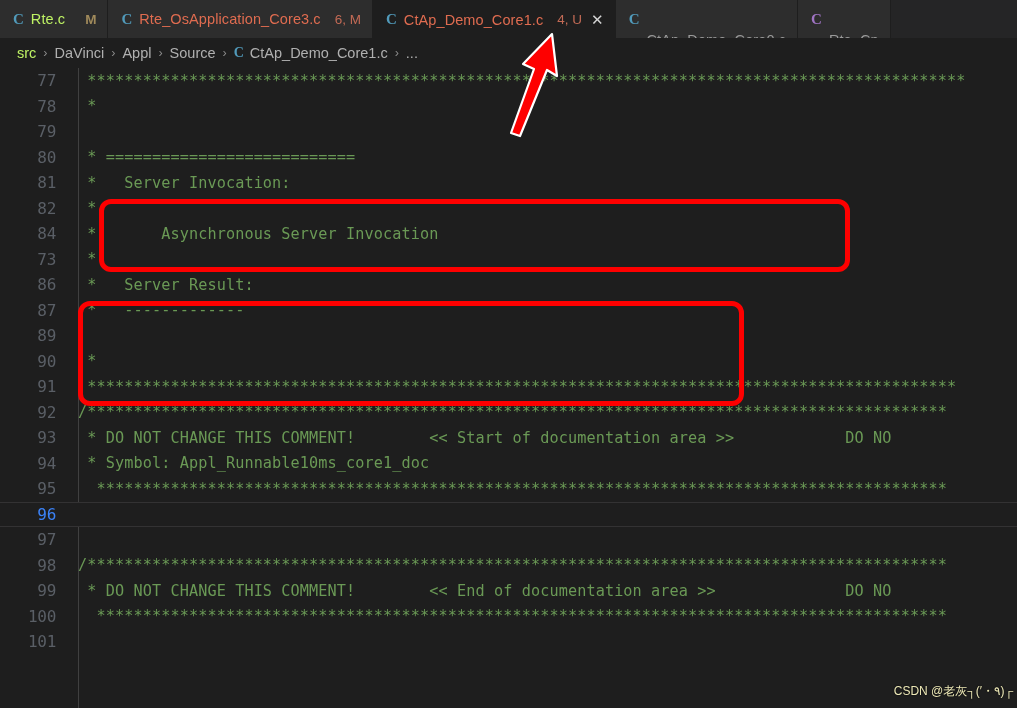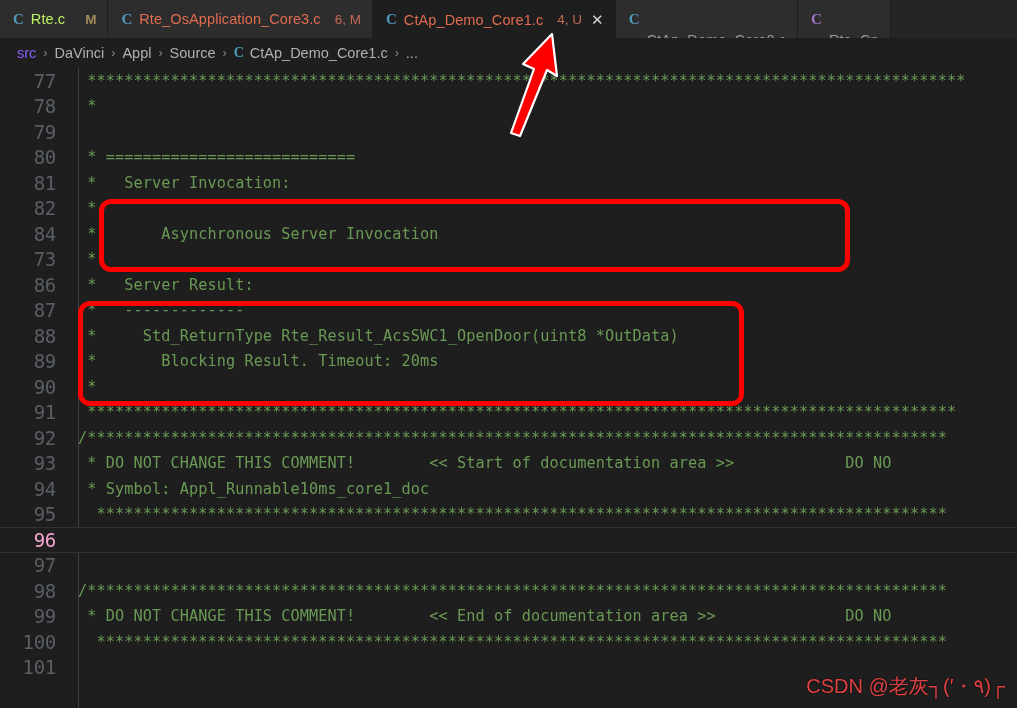--- a/index.html
+++ b/index.html
@@ -73,21 +73,21 @@
     width: 1017px; height: 30px;
     background: #1e1e1e;
     display: flex; align-items: center;
     padding-left: 17px;
     font-family: "Liberation Sans", sans-serif;
     font-size: 14.5px;
     color: #a9a9a9;
     white-space: nowrap;
   }
   .crumb { color: #b0b0b0; }
-  .crumb.first { color: #8b5cf6; }
+  .crumb.first { color: #bef264; }
   .crumb-sep { color: #8c8c8c; margin: 0 7px; font-size: 12.5px; }
   .crumb-icon { color: #519aba; font-weight: bold; font-family: "Liberation Serif", serif;
                 margin-right: 6px; font-size: 14px; }
 
   
   .editor {
     position: absolute; top: 68px; left: 0;
     width: 1017px; height: 640px;
     background: #1e1e1e;
     overflow: hidden;
@@ -108,24 +108,24 @@
   .row.current::before { top: 0; }
   .row.current::after  { bottom: 0; }
 
   .lnum {
     width: 68px;
     flex: none;
     text-align: right;
     padding-right: 12px;
     color: #5a5f66;
     font-family: "DejaVu Sans Mono", monospace;
-    font-size: 19px;
+    font-size: 16px;
     letter-spacing: -0.3px;
   }
-  .lnum.active { color: #f9a8d4; padding-left: 9px; }
+  .lnum.active { color: #3b82f6; padding-left: 9px; }
 
   .code {
     flex: 1;
     font-family: "DejaVu Sans Mono", monospace;
     font-size: 15.2px;
     color: #6a9955;
     letter-spacing: 0.1px;
     padding-left: 10px;
     position: relative;
   }
@@ -143,24 +143,24 @@
   .annot-box {
     position: absolute;
     border: 5px solid #fe0000;
     border-radius: 12px;
     pointer-events: none;
   }
   .arrow-svg { position: absolute; pointer-events: none; }
 
   .watermark {
     position: absolute;
-    right: 12px; bottom: 8px;
-    color: #ef4444;
-    font-family: "Liberation Sans", sans-serif;
-    font-size: 20px;
+    right: 4px; bottom: 8px;
+    color: #fef9c3;
+    font-family: "Liberation Sans", sans-serif;
+    font-size: 12px;
     opacity: 0.92;
     white-space: nowrap;
     text-shadow: 0 0 2px #000;
   }
 </style>
 </head>
 <body>
 
 <div id="app">
 
@@ -211,22 +211,21 @@
   <div class="row"><div class="lnum">77</div><div class="code"><span class="cmt"> ***********************************************************************************************</span></div></div>
       <div class="row"><div class="lnum">78</div><div class="code"><span class="cmt"> *</span></div></div>
       <div class="row"><div class="lnum">79</div></div>
       <div class="row"><div class="lnum">80</div><div class="code"><span class="cmt"> * ===========================</span></div></div>
       <div class="row"><div class="lnum">81</div><div class="code"><span class="cmt"> *   Server Invocation:</span></div></div>
       <div class="row"><div class="lnum">82</div><div class="code"><span class="cmt"> *</span></div></div>
       <div class="row"><div class="lnum">84</div><div class="code"><span class="cmt"> *       Asynchronous Server Invocation</span></div></div>
       <div class="row"><div class="lnum">73</div><div class="code"><span class="cmt"> *</span></div></div>
       <div class="row"><div class="lnum">86</div><div class="code"><span class="cmt"> *   Server Result:</span></div></div>
       <div class="row"><div class="lnum">87</div><div class="code"><span class="cmt"> *   -------------</span></div></div>
-      <div class="row"><div class="lnum">88</div><div class="code"><span class="cmt"> *     Std_ReturnType Rte_Result_AcsSWC1_OpenDoor(uint8 *OutData)</span></div></div>
-      <div class="row"><div class="lnum">89</div><div class="code"><span class="cmt"> *       Blocking Result. Timeout: 20ms</span></div></div>
+      <div class="row"><div class="lnum">89</div></div>
       <div class="row"><div class="lnum">90</div><div class="code"><span class="cmt"> *</span></div></div>
       <div class="row"><div class="lnum">91</div><div class="code"><span class="cmt"> **********************************************************************************************</span></div></div>
       <div class="row"><div class="lnum">92</div><div class="code"><span class="cmt">/*********************************************************************************************</span></div></div>
       <div class="row"><div class="lnum">93</div><div class="code"><span class="cmt"> * DO NOT CHANGE THIS COMMENT!        &lt;&lt; Start of documentation area &gt;&gt;            DO NO</span></div></div>
       <div class="row"><div class="lnum">94</div><div class="code"><span class="cmt"> * Symbol: Appl_Runnable10ms_core1_doc</span></div></div>
       <div class="row"><div class="lnum">95</div><div class="code"><span class="cmt">  ********************************************************************************************</span></div></div>
       <div class="row current"><div class="lnum active">96</div><div class="code"><span class="cmt"></span></div></div>
       <div class="row"><div class="lnum">97</div><div class="code"><span class="cmt"></span></div></div>
       <div class="row"><div class="lnum">98</div><div class="code"><span class="cmt">/*********************************************************************************************</span></div></div>
       <div class="row"><div class="lnum">99</div><div class="code"><span class="cmt"> * DO NOT CHANGE THIS COMMENT!        &lt;&lt; End of documentation area &gt;&gt;              DO NO</span></div></div>

